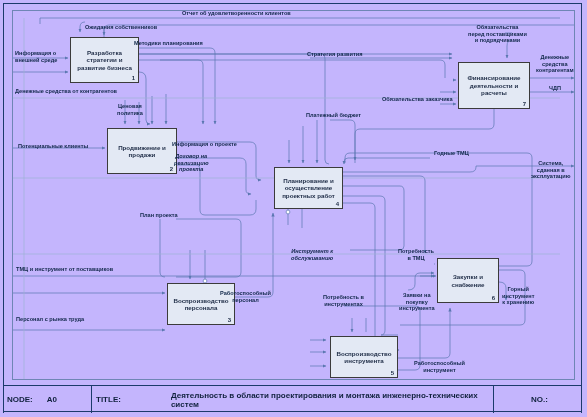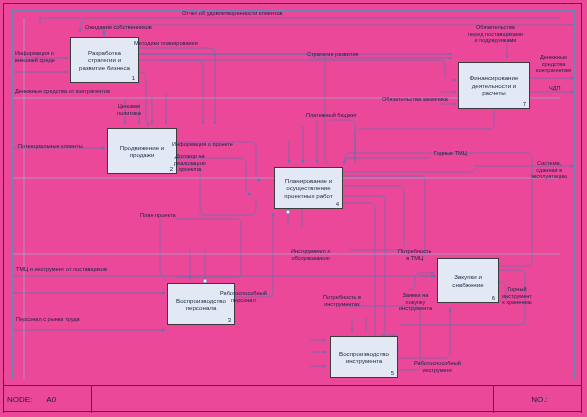--- a/index.html
+++ b/index.html
@@ -1,17 +1,17 @@
 <!DOCTYPE html>
 <html><head>
 <meta charset="utf-8">
 <style>
   html,body{margin:0;padding:0;background:#ffffff;}
   body{font-family:"Liberation Sans","DejaVu Sans",sans-serif;}
-  #root{position:relative;width:587px;height:417px;background:#ec4899;overflow:hidden;}
+  #root{position:relative;width:587px;height:417px;background:#c4b5fd;overflow:hidden;font-weight:bold;}
   #canvas{position:absolute;left:0;top:0;width:587px;height:417px;}
   
   .page-border{position:absolute;left:3px;top:3px;width:579px;height:409px;border:1px solid #1b3a6b;box-sizing:border-box;}
   .diag-border{position:absolute;left:12px;top:10px;width:563px;height:370px;border:1px solid #6f86b5;box-sizing:border-box;}
   
   .act{position:absolute;box-sizing:border-box;border:1px solid #3b3b3b;background:#e3e9f4;
        display:flex;align-items:center;justify-content:center;text-align:center;}
   .act .lbl{font-size:6.2px;line-height:7.4px;color:#1d2b45;padding:0 3px;}
   .act .num{position:absolute;right:3px;bottom:1px;font-size:6px;color:#1d2b45;}
   
@@ -224,18 +224,22 @@
 
   <div class="footer">
     <div class="fsep" style="left:0px;"></div>
     <div class="fsep" style="left:88px;"></div>
     <div class="fsep" style="left:490px;"></div>
     <div class="fsep" style="left:578px;"></div>
     <div class="fcell" style="left:0px;width:88px;">
       <span class="ftxt">NODE:</span>
       <span class="ftxt" style="padding-left:14px;">A0</span>
     </div>
+    <div class="fcell" style="left:89px;width:401px;">
+      <span class="ftxt">TITLE:</span>
+      <span class="ftitle" style="padding-left:50px;">Деятельность в области проектирования и монтажа инженерно-технических систем</span>
+    </div>
     <div class="fcell" style="left:491px;width:87px;justify-content:center;">
       <span class="ftxt">NO.:</span>
     </div>
   </div>
 
 </div>
 
 </body></html>

